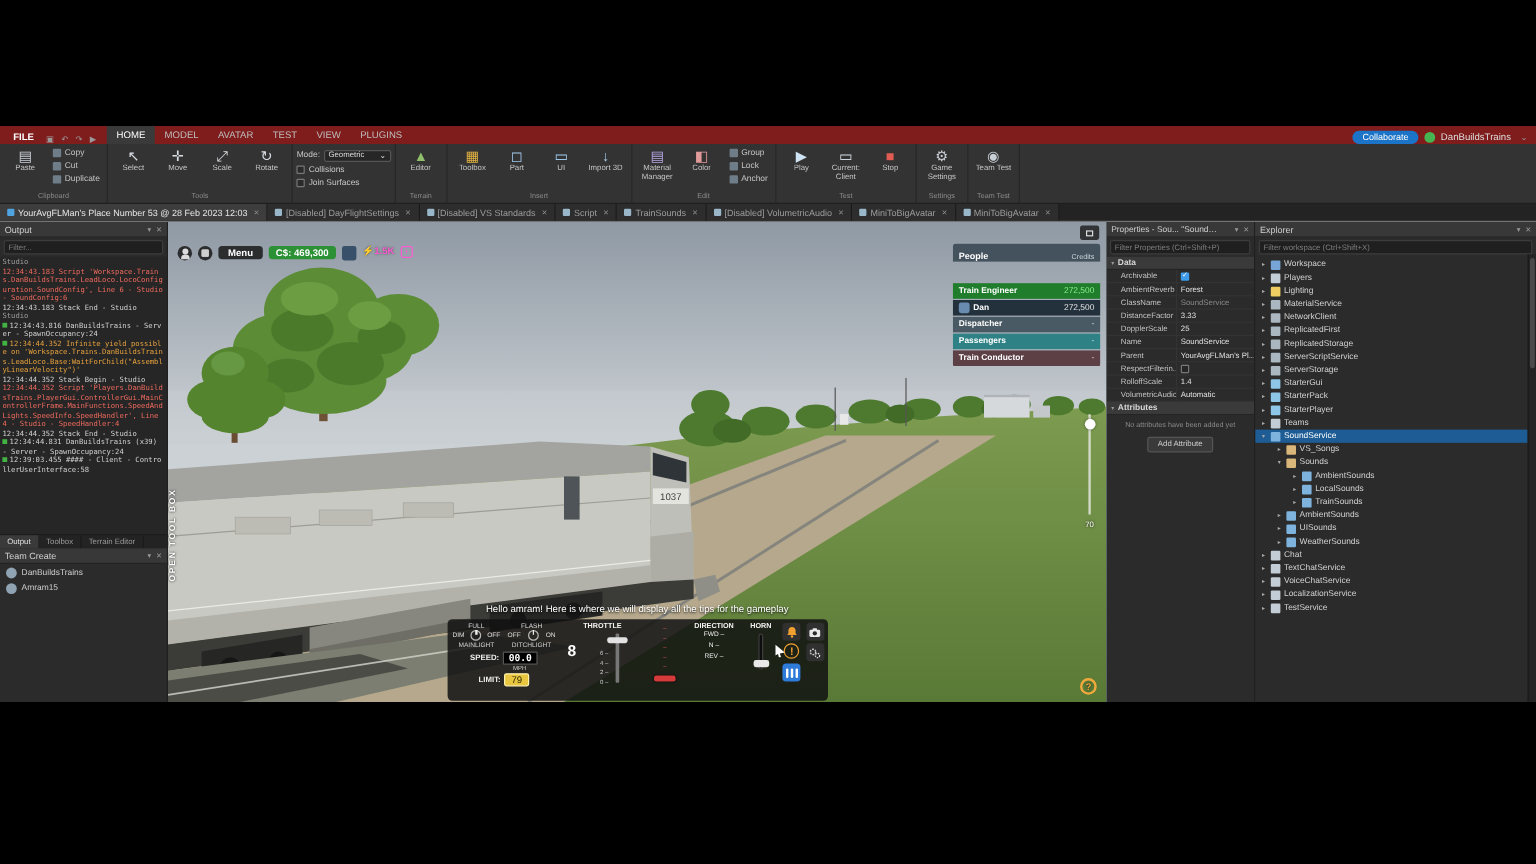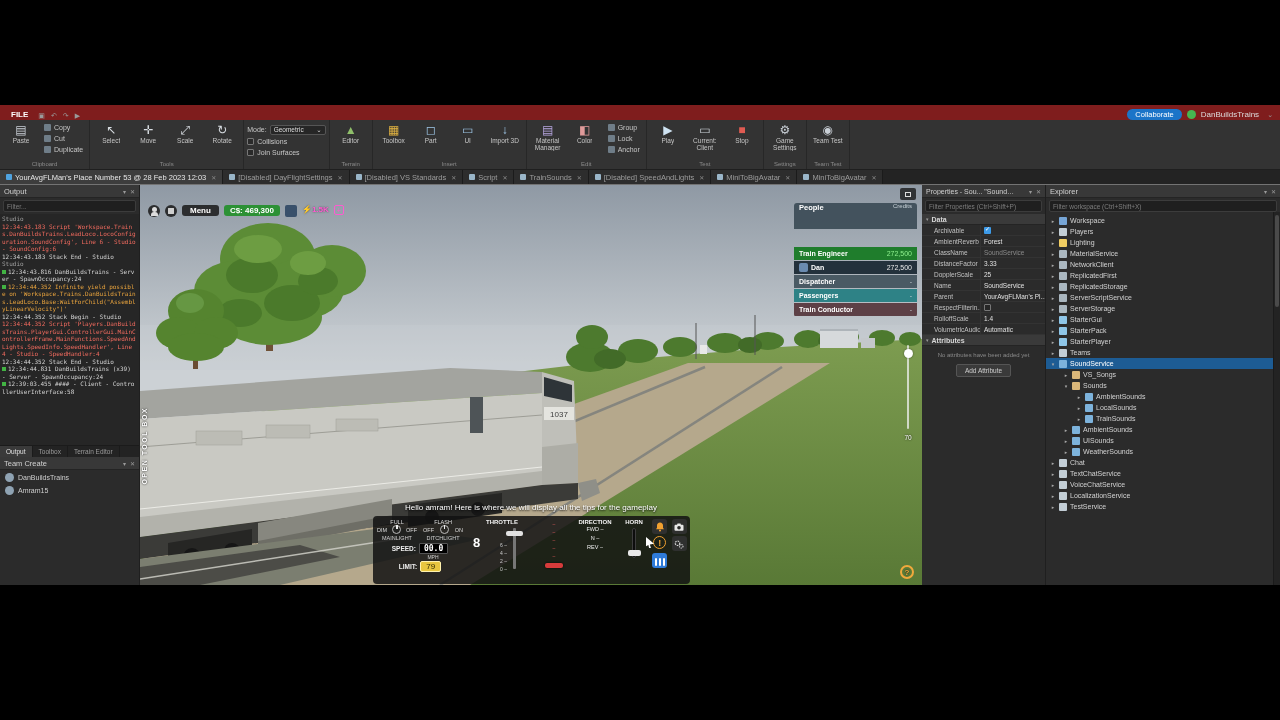--- a/index.html
+++ b/index.html
@@ -83,21 +83,21 @@
   .currency{background:#2c9135;color:#fff;font-size:8px;font-weight:bold;border-radius:3px;padding:1px 6px}
   .boost-av{width:12px;height:12px;border-radius:2px;background:#39506b;display:inline-block}
   .boost{color:#ff5ad1;font-weight:bold;font-size:8px;text-shadow:0 0 2px #00000088}
   .boost-box{width:10px;height:10px;border:1px solid #ff5ad1;border-radius:2px;color:#ff5ad1;font-size:7px;display:flex;align-items:center;justify-content:center}
   .boost-box::after{content:"+"}
   .vp-corner{position:absolute;top:3px;right:6px;width:16px;height:12px;border-radius:2px;background:rgba(25,25,25,.8);display:flex;align-items:center;justify-content:center}
   .vp-corner span{width:6px;height:5px;border:1px solid #ddd;display:block}
 
   
   .people{position:absolute;top:18px;right:5px;width:123px;font-size:7.5px;border-radius:3px;overflow:hidden}
-  .p-head{height:26px;background:rgba(62,78,88,.95);display:flex;align-items:flex-start;justify-content:space-between;padding:0 5px;color:#fff;font-weight:bold;margin-bottom:18px}
+  .p-head{height:15px;background:rgba(62,78,88,.95);display:flex;align-items:flex-end;justify-content:space-between;padding:0 5px;color:#fff;font-weight:bold;margin-bottom:18px}
   .p-cred{font-weight:normal;font-size:6px;color:#c8d2d8}
   .p-row{height:13px;display:flex;align-items:center;justify-content:space-between;padding:0 5px;margin-bottom:1px;color:#fff}
   .p-name{display:flex;align-items:center;gap:3px;font-weight:bold;font-size:7px}
   .p-av{display:none;width:9px;height:9px;border-radius:2px;background:#6a8bb0}
   .p-row.hasav .p-av{display:inline-block}
   .p-val{font-size:7px}
 
   
   .vp-slider{position:absolute;right:8px;top:160px;width:12px;height:96px}
   .vps-track{position:absolute;left:5px;top:0;bottom:12px;width:2px;background:rgba(240,240,240,.75);border-radius:1px}
@@ -186,20 +186,29 @@
 
   <div class="menubar">
     <span class="file-btn">FILE</span>
     <span class="quick-icons">
 
     <span class="qicon">▣</span>
           <span class="qicon">↶</span>
           <span class="qicon">↷</span>
           <span class="qicon">▶</span>
         </span>
+    <span class="rtabs">
+
+    <span class="rtab active">HOME</span>
+          <span class="rtab">MODEL</span>
+          <span class="rtab">AVATAR</span>
+          <span class="rtab">TEST</span>
+          <span class="rtab">VIEW</span>
+          <span class="rtab">PLUGINS</span>
+        </span>
     <span class="tb-right">
       <span class="collab">Collaborate</span>
       <span class="avatar-dot"></span>
       <span class="uname">DanBuildsTrains</span>
       <span class="qicon ic-chev"></span>
     </span>
   </div>
 
   <div class="ribbon">
     <div class="rgroup">
@@ -424,21 +433,21 @@
       </span>
 
       <span class="dtab">
         <span class="dticon" style="background: rgb(154, 182, 201);"></span>
         <span>TrainSounds</span>
         <span class="dtclose"></span>
       </span>
 
       <span class="dtab">
         <span class="dticon" style="background: rgb(154, 182, 201);"></span>
-        <span>[Disabled] SpeedAndLights</span>
+        <span>[Disabled] VolumetricAudio</span>
         <span class="dtclose"></span>
       </span>
 
       <span class="dtab">
         <span class="dticon" style="background: rgb(154, 182, 201);"></span>
         <span>MiniToBigAvatar</span>
         <span class="dtclose"></span>
       </span>
 
       <span class="dtab">

